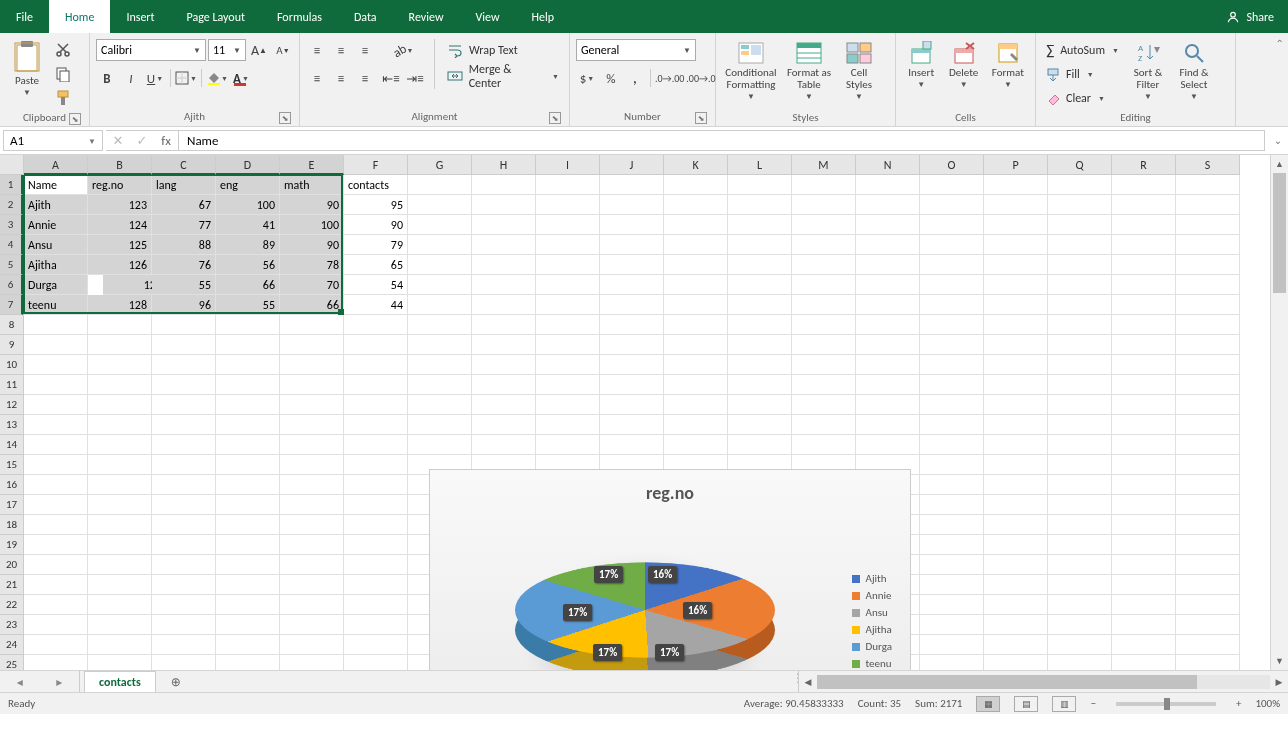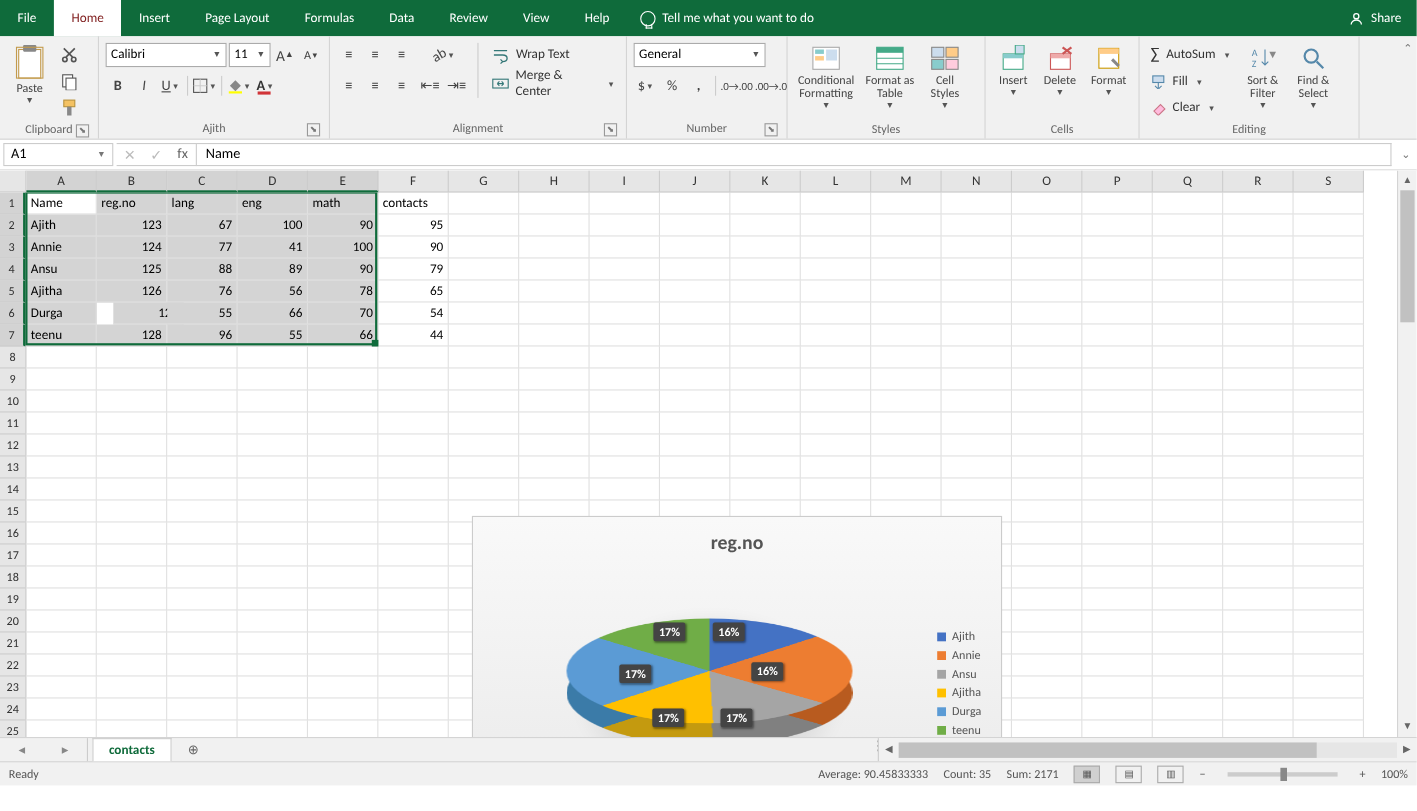--- a/index.html
+++ b/index.html
@@ -1,21 +1,21 @@
 <!DOCTYPE html>
 <html><head>
 <meta charset="utf-8">
 <style>
 * { margin: 0; padding: 0; box-sizing: border-box; font-family: "Segoe UI", Calibri, Arial, sans-serif; user-select: none; }
 body { background: #fff; overflow: hidden; width: 1288px; height: 737px; }
 
 
 .title-tabs { height: 33px; background: #0f6b3b; display: flex; align-items: stretch; color: #fff; font-size: 12px; }
 .title-tabs .tab { padding: 0 16px; display: flex; align-items: center; cursor: pointer; }
-.title-tabs .tab.active { background: #fff; color: #7f1d1d; }
+.title-tabs .tab.active { background: #fff; color: #0f766e; }
 .title-tabs .spacer { flex: 1; }
 .title-tabs .tellme { display: flex; align-items: center; gap: 6px; padding: 0 12px; }
 .title-tabs .share { padding: 0 14px; display: flex; align-items: center; gap: 6px; }
 .bulb { width: 14px; height: 14px; border: 1.2px solid #fff; border-radius: 50%; position: relative; }
 .bulb::after { content: ""; position: absolute; bottom: -3px; left: 4px; width: 4px; height: 3px; border: 1px solid #fff; border-top: none; }
 
 
 .ribbon { height: 94px; background: #f1f1f1; border-bottom: 1px solid #d4d4d4; display: flex; position: relative; }
 .group { border-right: 1px solid #d4d4d4; padding: 2px 6px 0 6px; display: flex; flex-direction: column; justify-content: space-between; }
 .group-body { flex: 1; display: flex; align-items: flex-start; padding-top: 4px; gap: 4px; }
@@ -106,24 +106,20 @@
 <div class="title-tabs">
   <div class="tab">File</div>
   <div class="tab active">Home</div>
   <div class="tab">Insert</div>
   <div class="tab">Page Layout</div>
   <div class="tab">Formulas</div>
   <div class="tab">Data</div>
   <div class="tab">Review</div>
   <div class="tab">View</div>
   <div class="tab">Help</div>
-  <div class="tellme">
-      <span class="bulb"></span>
-      <span>Tell me what you want to do</span>
-    </div>
   <div class="spacer"></div>
   <div class="share">
       <svg width="14" height="14" viewBox="0 0 24 24" fill="none" stroke="#fff" stroke-width="2">
         <circle cx="12" cy="8" r="4"></circle>
         <path d="M4 21c0-4 4-7 8-7s8 3 8 7"></path>
       </svg>
       <span>Share</span>
     </div>
 </div>
 

